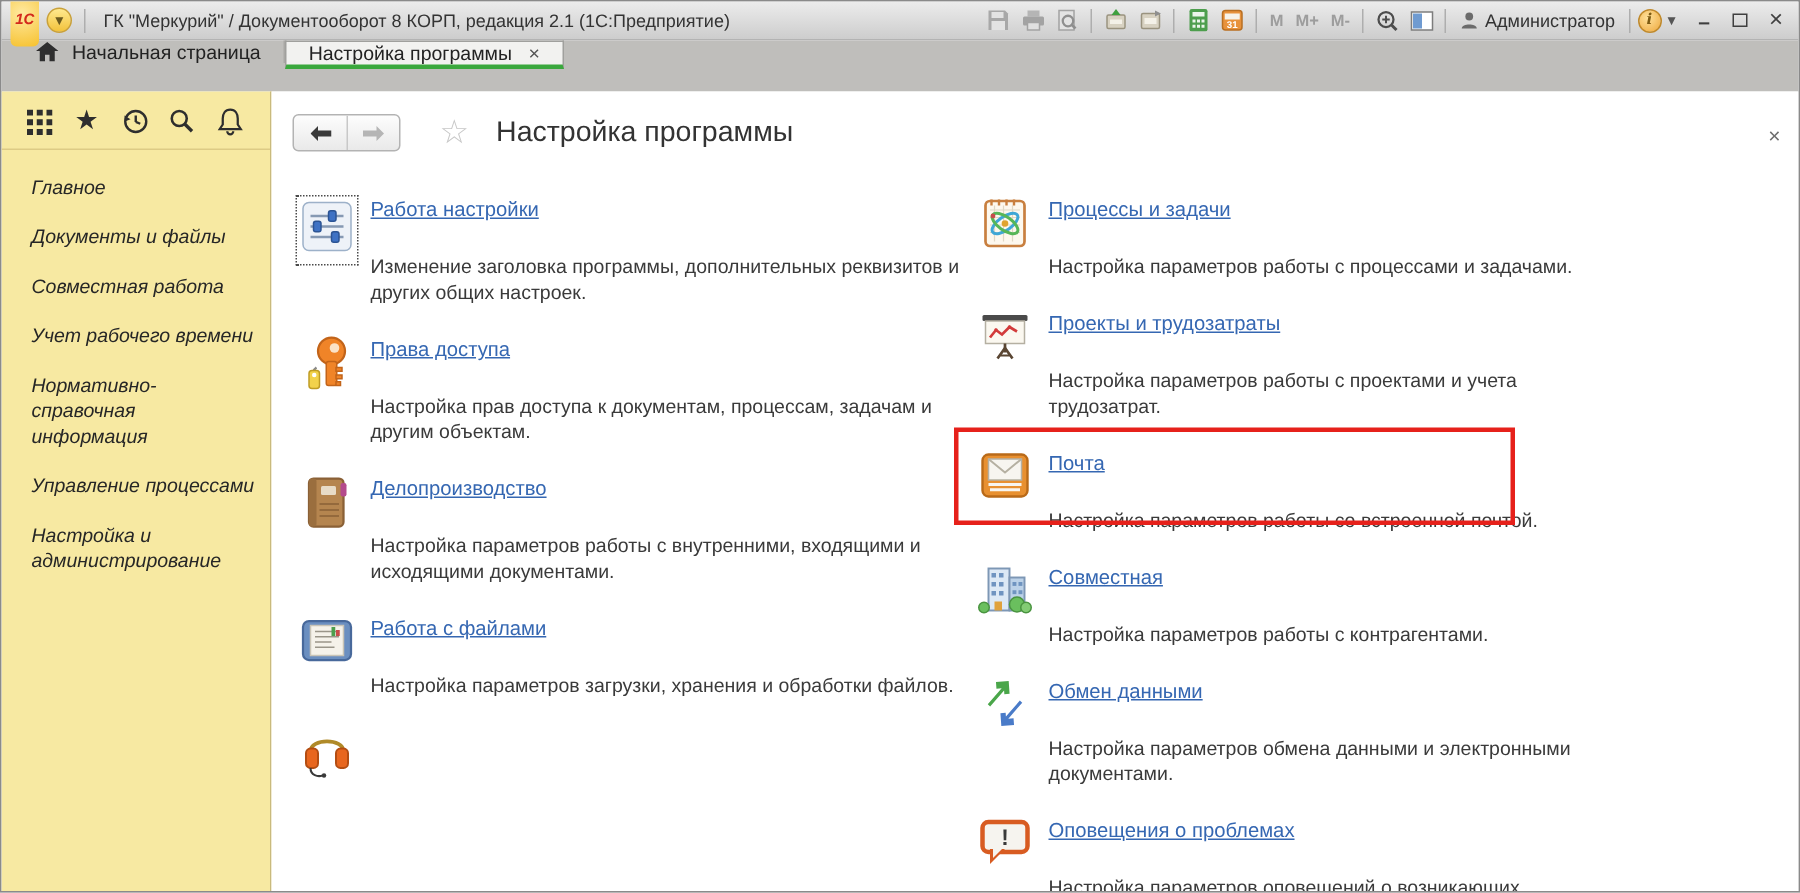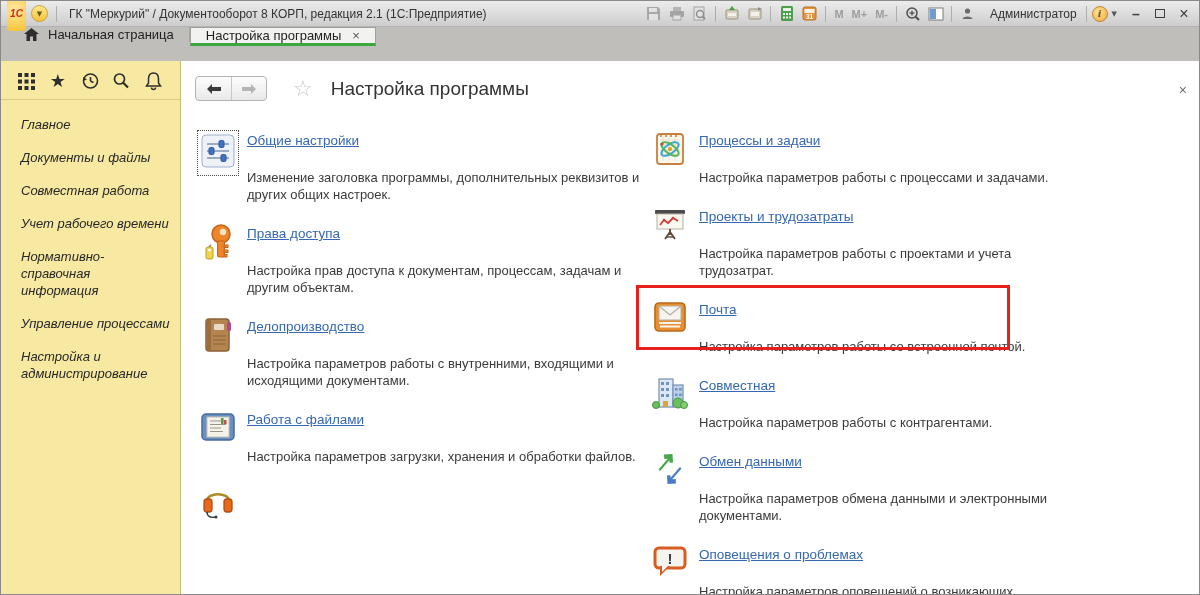--- a/index.html
+++ b/index.html
@@ -20,21 +20,21 @@
               background:linear-gradient(#ffe98e,#f2c23c); border:1px solid #c9a13b;
               color:#6b5a1e; font-size:7px; display:flex; align-items:center; justify-content:center;
               font-family:"DejaVu Sans", sans-serif; cursor:pointer; }
   .tb-sep { width:1px; height:16px; background:#aeaeae; margin:0 3px; }
   .tb-title { font-size:12px; color:#333; margin-left:4px; white-space:nowrap; }
   .tb-spacer { flex:1; }
   .tb-icons { display:flex; align-items:center; gap:2px; }
   .tb-btn { width:21px; height:19px; display:flex; align-items:center; justify-content:center;
             border-radius:3px; cursor:pointer; }
   .mem-btn { font-size:11px; font-weight:bold; color:#9d9d9d; width:auto; padding:0 3px; }
-  .user-box { display:flex; align-items:center; gap:16px; font-size:12px; color:#333;
+  .user-box { display:flex; align-items:center; gap:4px; font-size:12px; color:#333;
               margin:0 4px; cursor:pointer; }
   .info-btn { width:16px; height:16px; border-radius:50%;
               background:radial-gradient(circle at 40% 35%, #ffe19a, #eda83e);
               border:1px solid #c08a2c; color:#7c5a12; font-size:10px; font-weight:bold;
               font-style:italic; font-family:"DejaVu Serif", serif;
               display:flex; align-items:center; justify-content:center; cursor:pointer; }
   .caret { font-family:"DejaVu Sans", sans-serif; font-size:7px; color:#555; cursor:pointer; padding:0 2px; }
   .winctl { display:flex; align-items:center; gap:10px; margin-left:8px; }
   .wc { color:#3f3f3f; cursor:pointer; display:flex; align-items:center; justify-content:center;
         width:14px; height:14px; font-size:14px; }
@@ -308,21 +308,21 @@
                     </g>
                     <g fill="#3f72c4" stroke="#2c5494">
                       <rect x="18" y="6.5" width="5" height="7" rx="1.5"></rect>
                       <rect x="8" y="13.5" width="5" height="7" rx="1.5"></rect>
                       <rect x="20" y="20.5" width="5" height="7" rx="1.5"></rect>
                     </g>
                   </svg>
               </span>
             </div>
             <div class="item-text">
-              <a class="item-link">Общие настройки</a>
+              <a class="item-link">Работа настройки</a>
               <div class="item-desc">Изменение заголовка программы, дополнительных реквизитов и других общих настроек.</div>
             </div>
           </div>
 
           <div class="item">
             <div class="item-icon">
               <svg width="38" height="40" viewBox="0 0 38 40">
                   <path d="M12 22 C9 24 8 28 10 31" fill="none" stroke="#8a8a8a" stroke-width="1.6"></path>
                   <rect x="7" y="24" width="7" height="12" rx="2" fill="#f2d24b" stroke="#bf9c25"></rect>
                   <circle cx="10.5" cy="27" r="1.5" fill="#fff"></circle>

